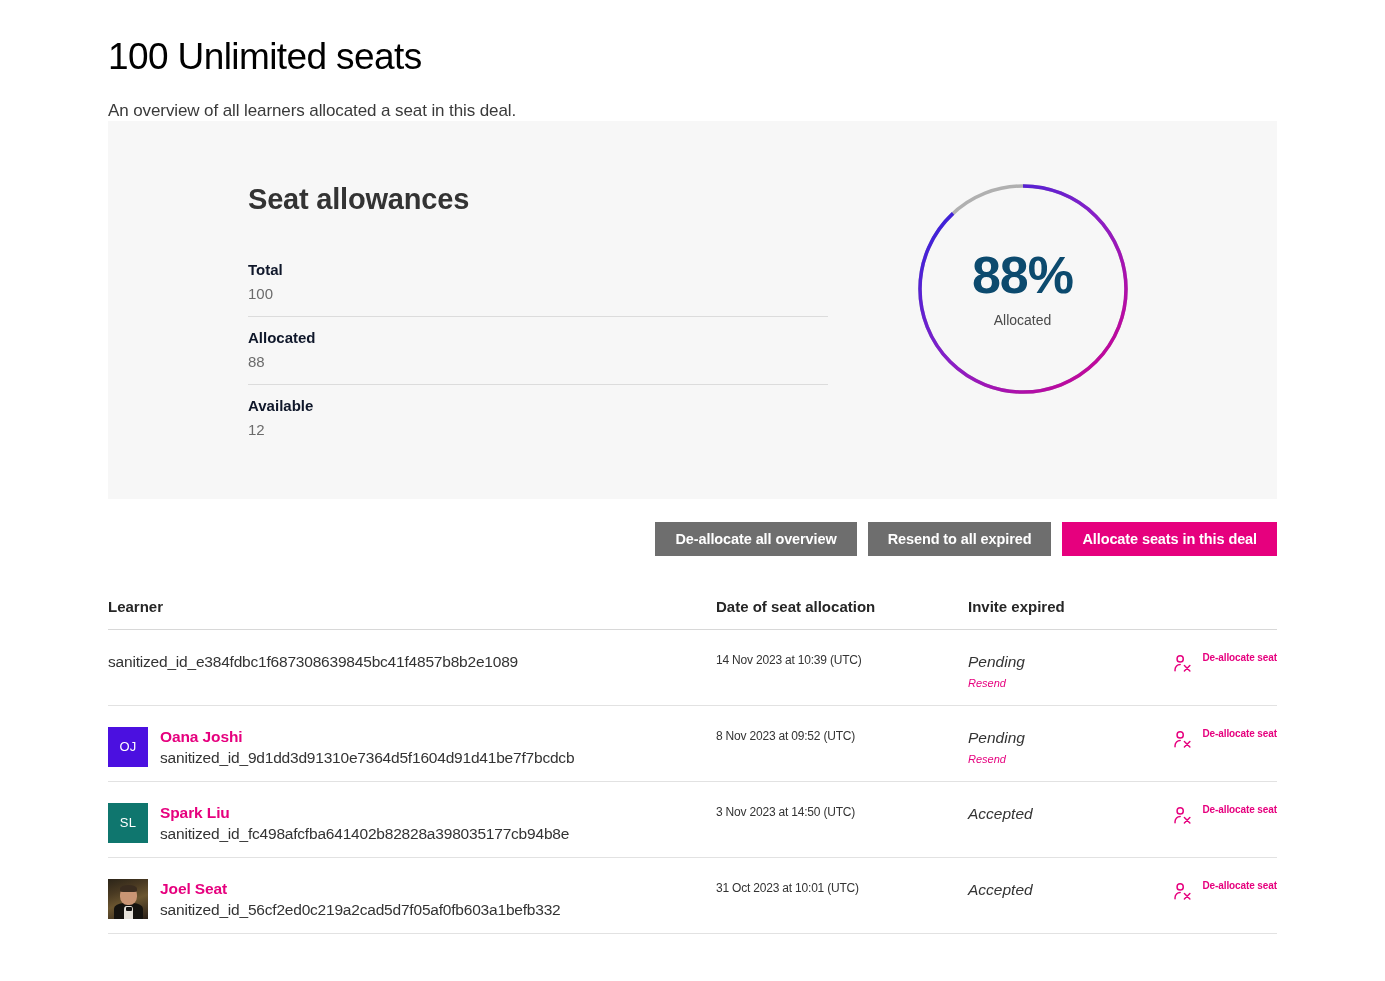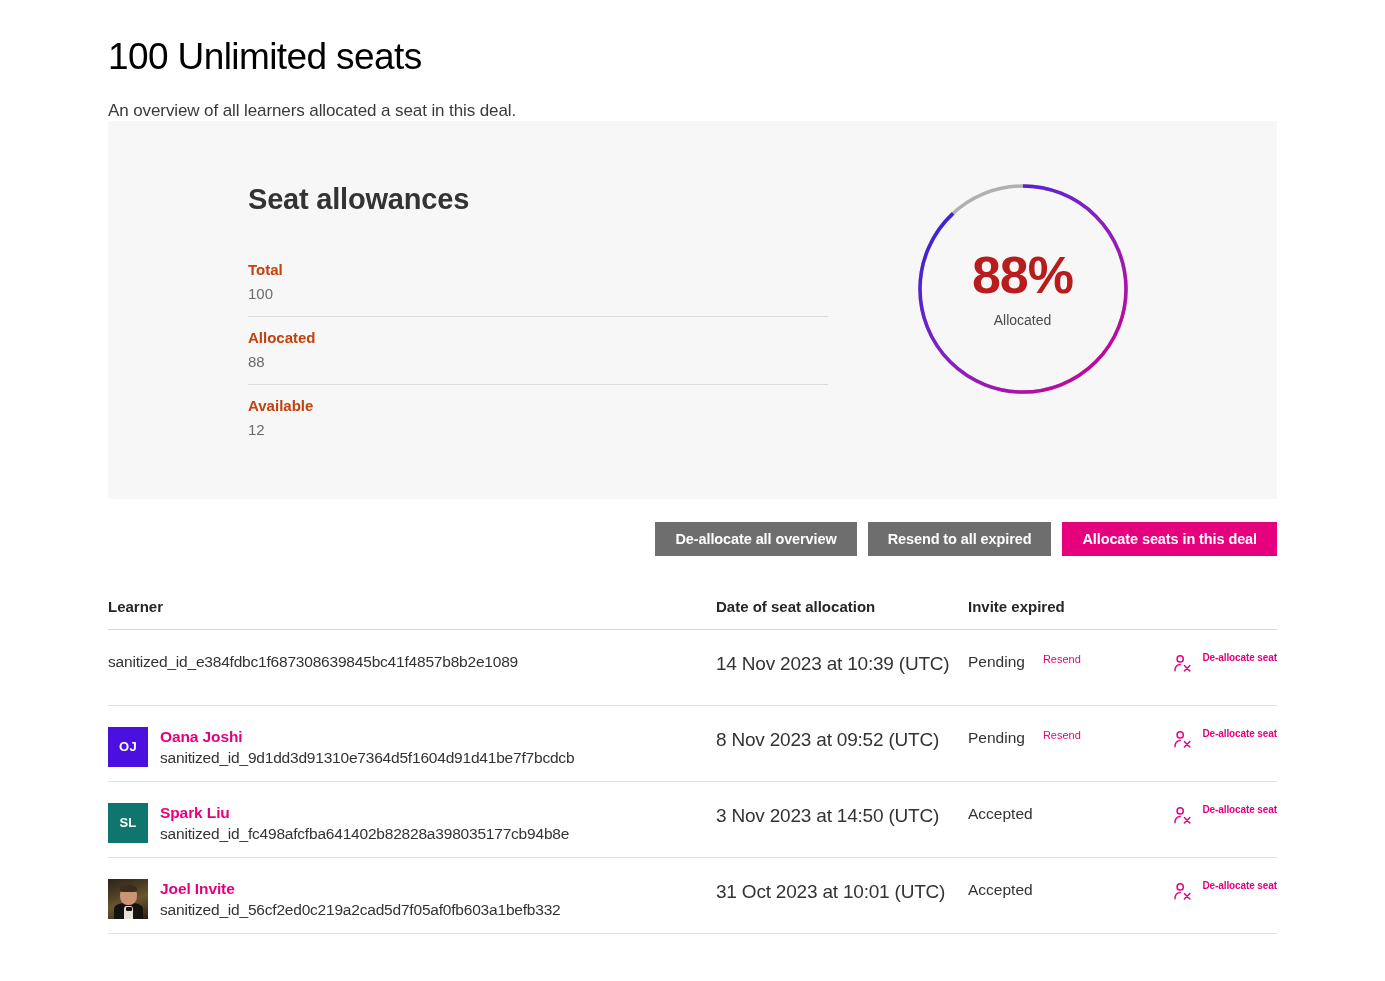--- a/index.html
+++ b/index.html
@@ -28,36 +28,36 @@
     padding: 52px 60px 0 140px;
     display: flex; align-items: flex-start;
   }
   .allowance-left { width: 580px; padding-top: 10px; }
   .card-heading {
     font-size: 29px; font-weight: bold; color: #333;
     letter-spacing: -0.2px; margin-bottom: 45px;
   }
   .stat-row { padding: 0 0 14px 0; border-bottom: 1px solid #dcdcdc; margin-bottom: 12px; }
   .stat-row.last { border-bottom: none; }
-  .stat-label { font-size: 15px; font-weight: bold; color: #c2410c; margin-bottom: 7px; }
+  .stat-label { font-size: 15px; font-weight: bold; color: #0f172a; margin-bottom: 7px; }
   .stat-value { font-size: 15px; color: #6b6b6b; font-weight: 400; }
 
   .allowance-right {
     flex: 1; display: flex; align-items: flex-start;
     justify-content: center; padding-top: 8px;
   }
   .donut-wrap { position: relative; width: 216px; height: 216px; }
   .donut-wrap svg { display: block; }
   .donut-center {
     position: absolute; inset: 0;
     display: flex; flex-direction: column;
     align-items: center; justify-content: center;
   }
   .donut-pct {
-    font-size: 52px; font-weight: bold; color: #b91c1c;
+    font-size: 52px; font-weight: bold; color: #0c4a6e;
     letter-spacing: -1px; line-height: 1;
   }
   .donut-caption { font-size: 14px; color: #4a4a4a; margin-top: 11px; }
 
   
   .button-bar {
     width: 1169px; display: flex; justify-content: flex-end;
     gap: 11px; margin-top: 23px;
   }
   .btn {
@@ -84,29 +84,29 @@
 
   .lt-row {
     display: flex; align-items: flex-start;
     min-height: 76px; padding: 21px 0 0 0;
     border-bottom: 1px solid #e2e2e2;
   }
   .learner-cell { width: 608px; display: flex; align-items: flex-start; gap: 12px; }
   .avatar {
     width: 40px; height: 40px; flex: 0 0 40px;
     display: flex; align-items: center; justify-content: center;
-    color: #ffffff; font-size: 13px; font-weight: bold; letter-spacing: .3px;
+    color: #ffffff; font-size: 13px; font-weight: normal; letter-spacing: .3px;
     overflow: hidden; position: relative;
   }
   .learner-text { display: flex; flex-direction: column; gap: 3px; padding-top: 1px; }
   .learner-name { font-size: 15.5px; font-weight: bold; color: #e6007e; letter-spacing: -0.1px; }
   .learner-id { font-size: 15.5px; color: #333333; letter-spacing: -0.2px; }
   .learner-id.solo { padding-top: 1px; }
-  .date-cell { width: 252px; font-size: 19px; color: #333; padding-top: 2px; letter-spacing: -0.2px; }
-  .status-cell { width: 170px; padding-top: 2px; display: flex; gap: 18px; }
+  .date-cell { width: 252px; font-size: 12px; color: #333; padding-top: 2px; letter-spacing: -0.2px; }
+  .status-cell { width: 170px; padding-top: 2px; display: flex; flex-direction: column; gap: 6px; font-style: italic; }
   .status-text { font-size: 15.5px; color: #333; }
   .resend-link { font-size: 11px; color: #e6007e; cursor: pointer; }
   .action-cell {
     flex: 1; display: flex; align-items: flex-start;
     justify-content: flex-end; gap: 9px; padding-top: 1px; cursor: pointer;
   }
   .action-label { font-size: 10px; font-weight: bold; color: #e6007e; letter-spacing: -0.1px; }
   .deallocate-icon { width: 22px; height: 22px; display: block; margin-top: 1px; }
 
   
@@ -261,21 +261,21 @@
         <div class="lt-row">
           <div class="learner-cell">
             <div class="avatar photo-avatar">
               <span class="pa-body"></span>
               <span class="pa-shirt"></span>
               <span class="pa-face"></span>
               <span class="pa-hair"></span>
               <span class="pa-tie"></span>
             </div>
             <div class="learner-text">
-              <span class="learner-name">Joel Invite</span>
+              <span class="learner-name">Joel Seat</span>
               <span class="learner-id">sanitized_id_56cf2ed0c219a2cad5d7f05af0fb603a1befb332</span>
             </div>
           </div>
           <div class="date-cell">31 Oct 2023 at 10:01 (UTC)</div>
           <div class="status-cell">
             <span class="status-text">Accepted</span>
           </div>
           <div class="action-cell">
             <svg class="deallocate-icon" viewBox="0 0 24 24" fill="none" stroke="#e6007e" stroke-width="1.6" stroke-linecap="round">
               <circle cx="10" cy="6.5" r="3.4"></circle>

